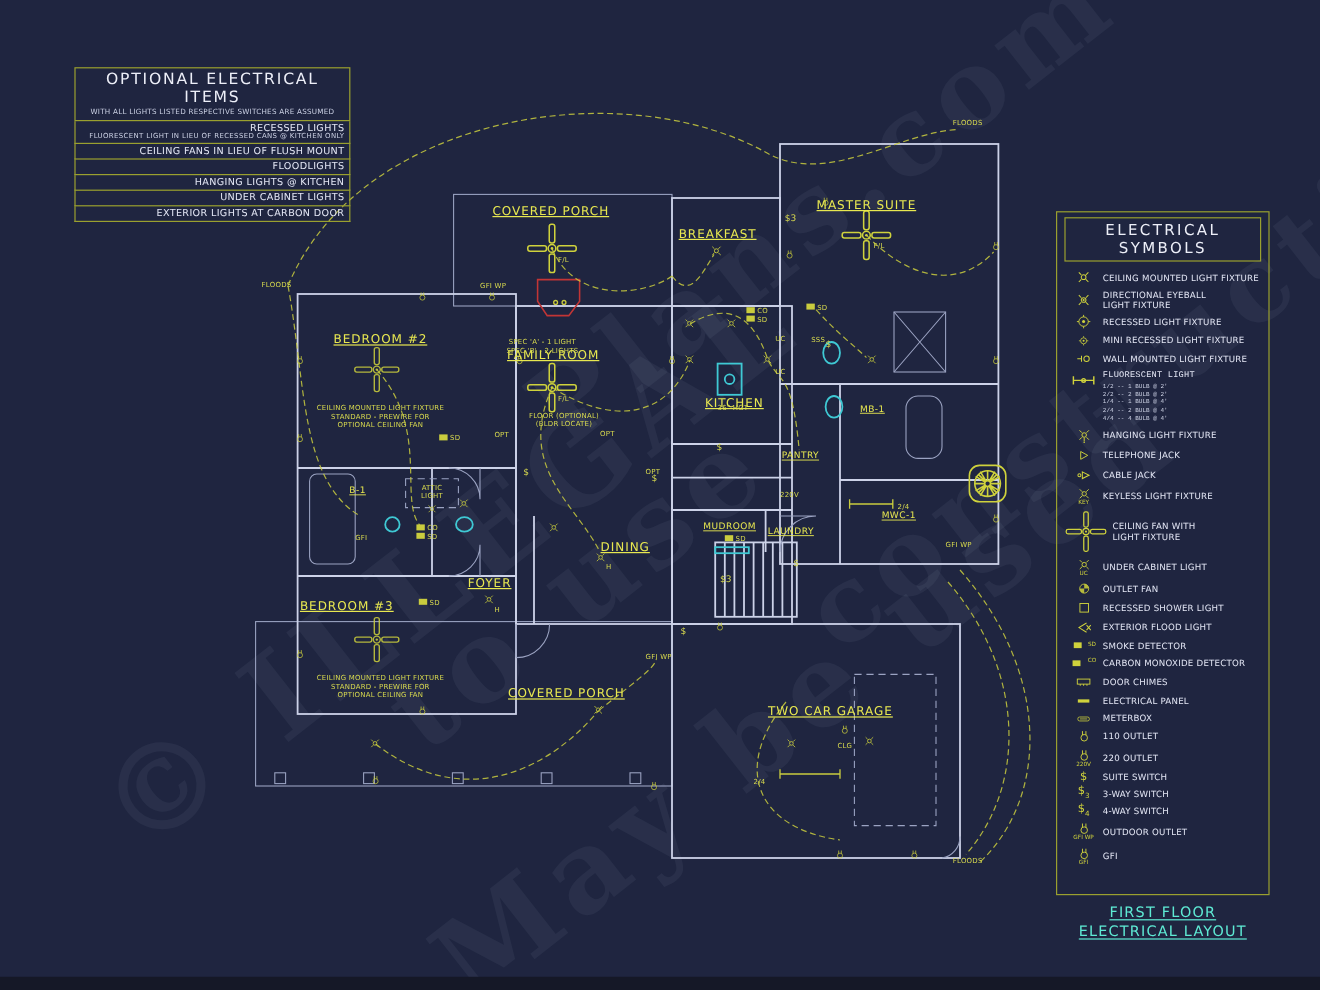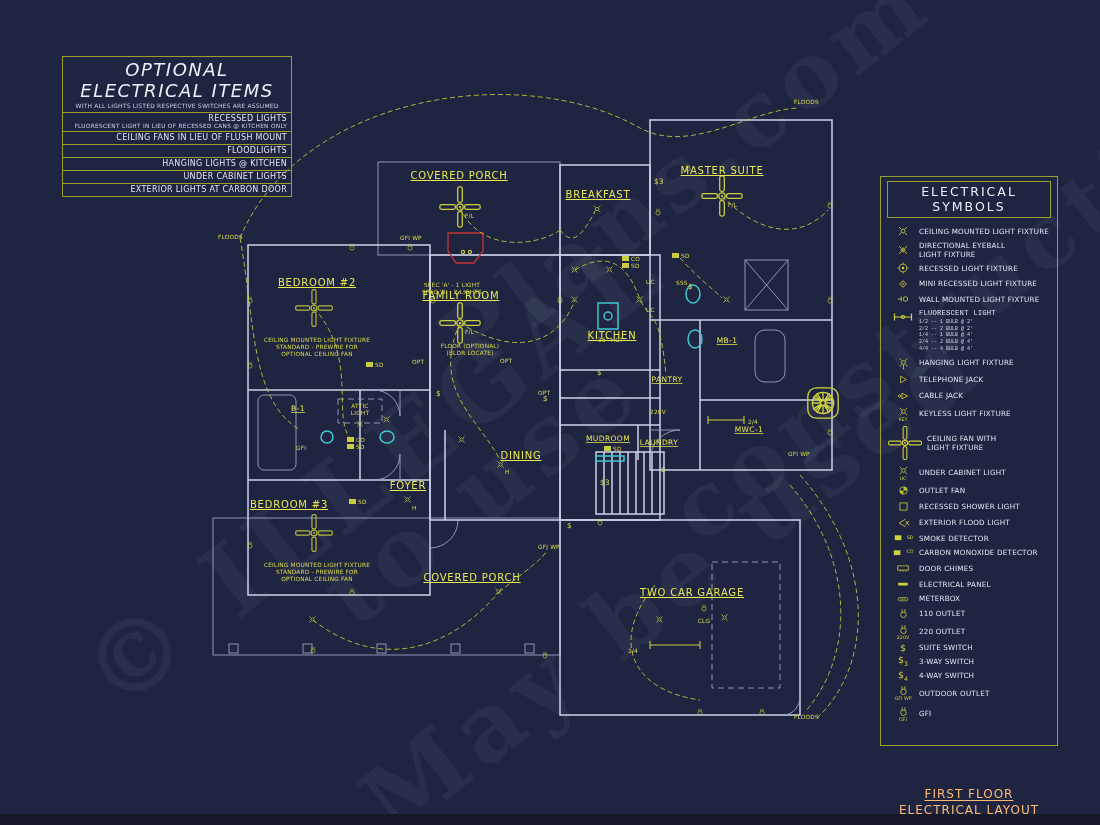--- a/index.html
+++ b/index.html
@@ -21,21 +21,21 @@
   .red{stroke:#c23535;stroke-width:1.3;fill:none;}
   text.rlabel{fill:#e8e850;font-size:10px;letter-spacing:.8px;text-anchor:middle;
               text-decoration:underline;}
   text.rlabel.sm{font-size:7.5px;letter-spacing:.4px;}
   text.note{fill:#d8da4e;font-size:5.8px;letter-spacing:.2px;}
   text.note.c{text-anchor:middle;}
   text.glyph{fill:#d8da4e;font-size:7.5px;}
   
   .opt-table{position:absolute;left:62px;top:56px;width:230px;color:#e3e6f4;}
   .opt-title-box{border:1px solid #9aa02f;padding:2px 4px 3px;text-align:center;}
-  .opt-title{font-size:18px;letter-spacing:1.5px;color:#edeff8;font-style:italic;}
+  .opt-title{font-size:13px;letter-spacing:1.5px;color:#edeff8;}
   .opt-sub{font-size:6px;color:#c9cfe2;margin-top:1px;letter-spacing:.2px;}
   .opt-row{border:1px solid #9aa02f;border-top:none;padding:1px 4px 2px;font-size:8px;
            letter-spacing:.3px;text-align:right;}
   .opt-row .sub{font-size:5.8px;color:#ccd1e4;}
   
   .legend{position:absolute;left:880px;top:176px;width:178px;height:570px;box-sizing:border-box;
           border:1.5px solid #9aa02f;padding:4px 6px;color:#e3e6f4;}
   .legend-title-box{border:1.5px solid #9aa02f;padding:2px 0 3px;text-align:center;margin-bottom:6px;}
   .legend-title{font-size:12.5px;letter-spacing:2px;color:#edeff8;}
   .lrow{display:flex;align-items:center;margin:2.6px 0;}
@@ -43,21 +43,21 @@
   .licon.row{flex-direction:row;gap:2px;}
   .ltag{font-size:4.8px;color:#cfd23c;line-height:1;letter-spacing:0;}
   .lglyph{font-size:9.5px;color:#cfd23c;line-height:1;}
   .lglyph sub{font-size:6px;}
   .lcol{display:flex;flex-direction:column;}
   .llabel{font-size:7.2px;letter-spacing:.2px;line-height:1.25;}
   .lsubs{font-size:5px;color:#ccd1e4;line-height:1.35;margin-top:1px;letter-spacing:0;}
   .lsubs span{display:block;}
   
   .sheet-title{position:absolute;left:885px;top:753px;width:168px;text-align:center;
-               color:#fdba74;font-size:12px;letter-spacing:1px;line-height:1.3;margin-top:34px;}
+               color:#5eead4;font-size:12px;letter-spacing:1px;line-height:1.3;}
   .sheet-title span{display:block;text-decoration:underline;text-underline-offset:2px;}
   .bottom-strip{position:absolute;left:0;right:0;bottom:0;height:11px;background:#151827;}
 </style>
 </head>
 <body>
 
 <div class="canvas">
 
   <div class="wm" style="left:60px;top:640px;font-size:100px;">© ILLEGAL</div>
   <div class="wm" style="left:300px;top:560px;font-size:95px;">to use</div>

